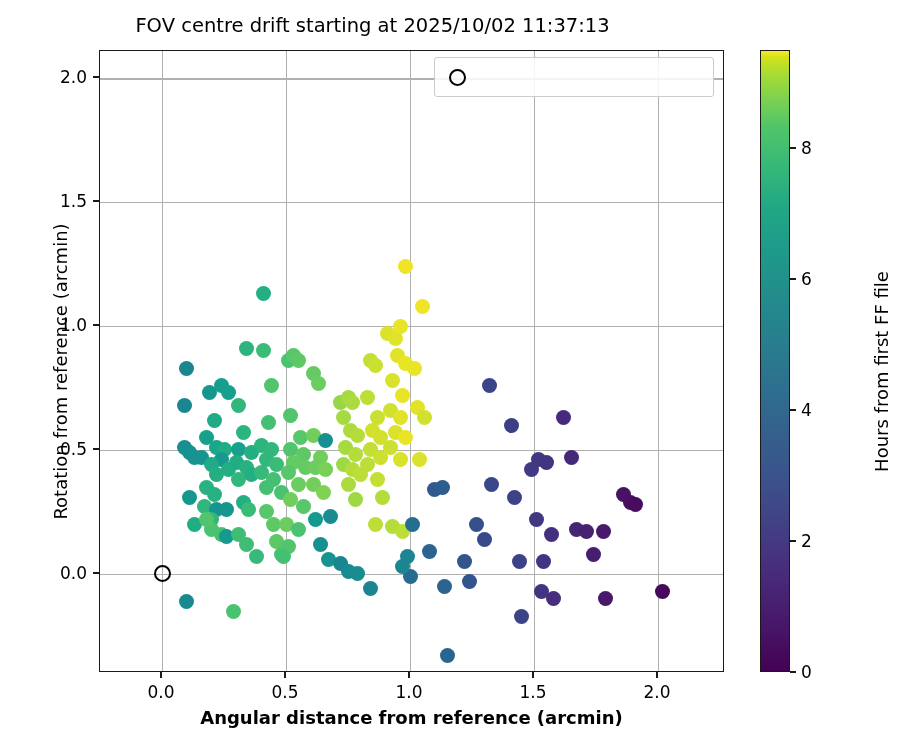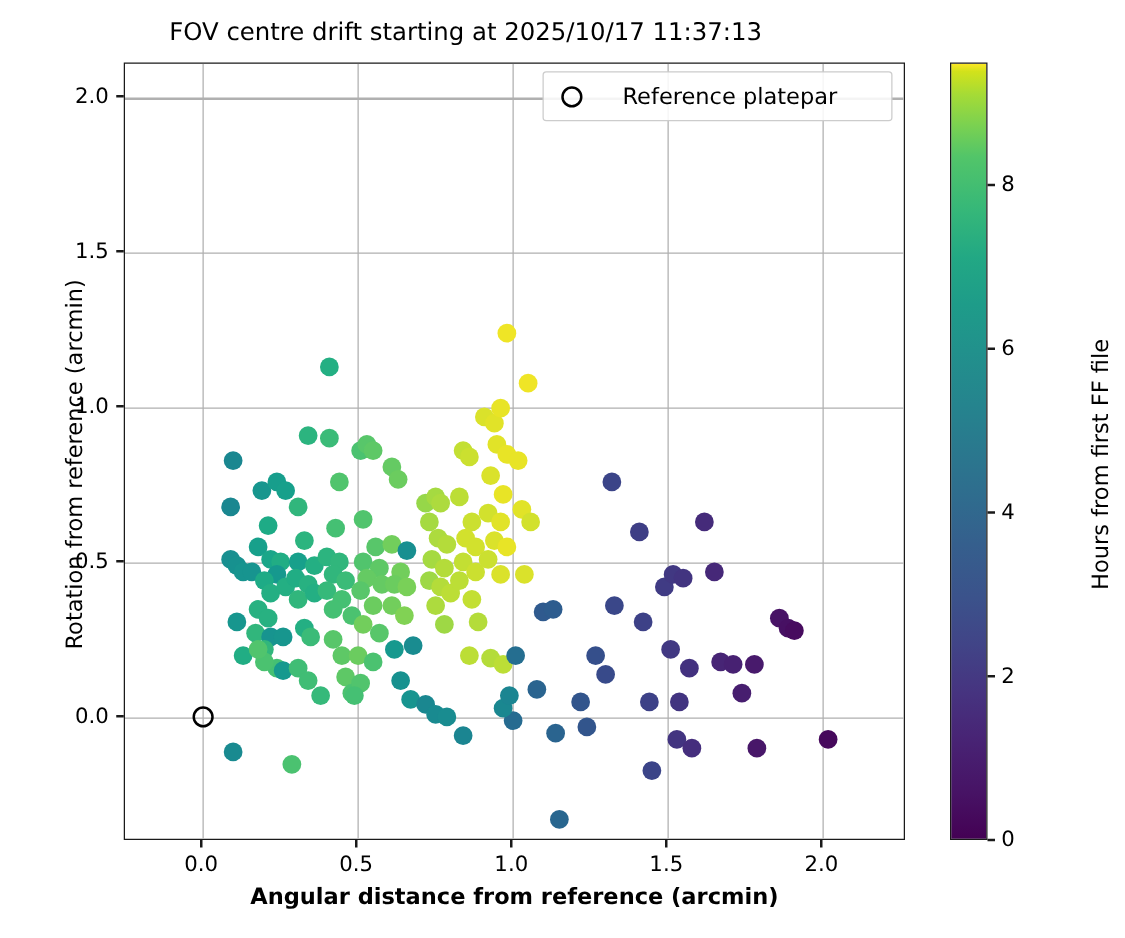--- a/index.html
+++ b/index.html
@@ -198,21 +198,21 @@
     transform: rotate(-90deg);
     transform-origin: center center;
     white-space: nowrap;
   }
 </style>
 </head>
 <body>
 
 <div id="figure">
 
-  <div id="plot-title">FOV centre drift starting at 2025/10/17 11:37:13</div>
+  <div id="plot-title">FOV centre drift starting at 2025/10/02 11:37:13</div>
 
   <div id="axes">
     <div id="grid-layer">
         <div class="gridline-v" style="left: 62.004px;"></div>
         <div class="gridline-v" style="left: 186.012px;"></div>
         <div class="gridline-v" style="left: 310.02px;"></div>
         <div class="gridline-v" style="left: 434.028px;"></div>
         <div class="gridline-v" style="left: 558.036px;"></div>
         <div class="gridline-h" style="top: 522.876px;"></div>
         <div class="gridline-h" style="top: 398.972px;"></div>
@@ -429,21 +429,20 @@
       <div class="ticklabel-y" style="top: 201.163px; left: -1px; width: 88px;">1.5</div>
       <div class="tick-y" style="top: 76.459px; left: 93px;"></div>
       <div class="ticklabel-y" style="top: 77.259px; left: -1px; width: 88px;">2.0</div>
     </div>
 
   <div id="xlabel">Angular distance from reference (arcmin)</div>
   <div id="ylabel">Rotation from reference (arcmin)</div>
 
   <div id="legend">
     <div id="legend-marker"></div>
-    <div id="legend-label">Reference platepar</div>
   </div>
 
   <div id="colorbar-wrap">
     <div id="colorbar-gradient"></div>
   <div class="cb-tick" style="top: 621.2px;"></div>
       <div class="cb-ticklabel" style="top: 622px;">0</div>
       <div class="cb-tick" style="top: 490.253px;"></div>
       <div class="cb-ticklabel" style="top: 491.053px;">2</div>
       <div class="cb-tick" style="top: 359.305px;"></div>
       <div class="cb-ticklabel" style="top: 360.105px;">4</div>

